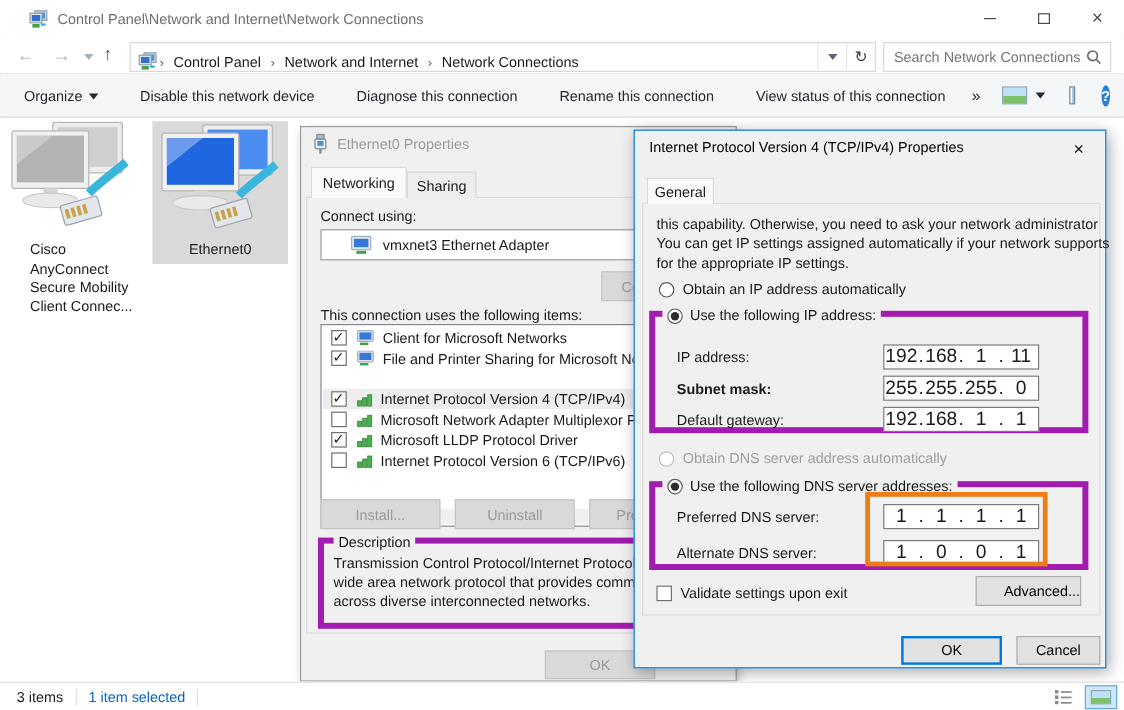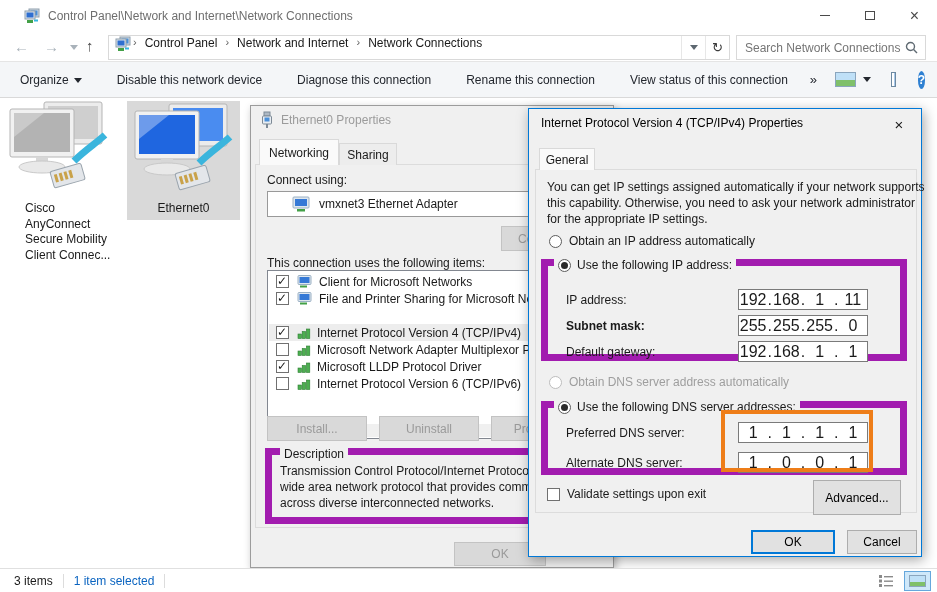--- a/index.html
+++ b/index.html
@@ -12,21 +12,21 @@
   .titlebar { left:0; top:0; width:937px; height:32px; background:#fff; display:flex; align-items:center; }
   .titlebar .title { color:#6e6e6e; margin-left:8px; }
   .win-btns { position:absolute; right:0; top:0; display:flex; }
   .win-btn { width:45px; height:31px; display:flex; align-items:center; justify-content:center; color:#4a4a4a; font-size:14px; }
   .glyph-min { width:10px; height:1px; background:#4a4a4a; display:block; }
   .glyph-max { width:10px; height:9px; border:1px solid #4a4a4a; display:block; }
 
   .addr-row { left:0; top:32px; width:937px; height:30px; background:#fff; border-bottom:1px solid #e5e5e5; }
   .nav-glyph { font-size:15px; line-height:1; }
   .disabled-nav { color:#a9b2ba; }
-  .crumb-frame { left:108px; top:3px; width:622px; height:25px; border:1px solid #d9d9d9; background:#fff; display:flex; align-items:flex-start; }
+  .crumb-frame { left:108px; top:3px; width:622px; height:25px; border:1px solid #d9d9d9; background:#fff; display:flex; align-items:flex-end; }
   .crumb-seg { padding:0 6px; white-space:nowrap; color:#1a1a1a; }
   .crumb-sep { color:#5f5f5f; font-size:11px; padding:0 2px; }
   .crumb-sep::before { content:"›"; }
   .crumb-right-btn { width:24px; height:23px; border-left:1px solid #e7e7e7; display:flex; align-items:center; justify-content:center; color:#3c3c3c; }
   .chev-tri { width:0; height:0; border-left:4px solid transparent; border-right:4px solid transparent; border-top:5px solid #5d6770; }
   .search-box { left:736px; top:3px; width:190px; height:25px; border:1px solid #d9d9d9; background:#fff; display:flex; align-items:center; }
   .search-box input { border:none; outline:none; flex:1; font:12px "Liberation Sans",sans-serif; color:#444; padding-left:8px; background:transparent; }
 
   .toolbar { left:0; top:62px; width:937px; height:36px; background:#f4f6f8; border-bottom:1px solid #d9d9d9;
              display:flex; align-items:center; padding:0 12px 0 20px; color:#23272e; }
@@ -60,21 +60,21 @@
   .tab.active { background:#fafafa; }
   .tab.inactive { background:#ededed; }
   .tab-panel { position:absolute; border:1px solid #dcdcdc; background:#f0f0f0; }
 
   .fieldbox { background:#fff; border:1px solid #999; display:flex; align-items:center; }
   .btn { display:flex; align-items:center; justify-content:center; font-size:12px; }
   .btn-disabled { background:#d9d9d9; border:1px solid #c3c3c3; color:#9a9a9a; }
   .btn-normal { background:#e1e1e1; border:1px solid #adadad; color:#000; }
   .btn-default { background:#e1e1e1; border:2px solid #0078d7; color:#000; }
 
-  .groupbox { position:absolute; border:7px solid #a21caf; }
+  .groupbox { position:absolute; border:5px solid #a21caf; }
   .group-label { position:absolute; top:-8px; left:8px; background:#f0f0f0; padding:0 4px; display:flex; align-items:center; white-space:nowrap; }
 
   .radio { width:13px; height:13px; border-radius:50%; border:1px solid #5c5c5c; background:#fff; flex:none; }
   .radio.on { position:relative; }
   .radio.on::after { content:""; position:absolute; left:2px; top:2px; width:7px; height:7px; border-radius:50%; background:#2b2b2b; }
   .radio.dis { border-color:#bdbdbd; }
   .dis-text { color:#9e9e9e; }
 
   .checkbox { width:13px; height:13px; border:1px solid #707070; background:#fff; flex:none; position:relative; }
   .checkbox.checked::before { content:"✓"; position:absolute; left:0; top:-2px; font-size:12px; font-weight:bold; color:#1a1a1a; }
@@ -296,22 +296,22 @@
     <div class="dlg-close">
         <span>×</span>
       </div>
 
     <div class="tab active" style="left:10px;top:39px;width:56px;height:22px;">
       <span>General</span>
     </div>
     <div class="tab-panel" style="left:6px;top:60px;width:382px;height:344px;"></div>
 
     <div class="abs" style="left:18px;top:70px;">
+      <div class="line">this capability. Otherwise, you need to ask your network administrator</div>
       <div class="line">You can get IP settings assigned automatically if your network supports</div>
-      <div class="line">this capability. Otherwise, you need to ask your network administrator</div>
       <div class="line">for the appropriate IP settings.</div>
     </div>
 
     <div class="abs" style="left:20px;top:125px;display:flex;align-items:center;">
       <span class="radio"></span>
       <span style="margin-left:7px;">Obtain an IP address automatically</span>
     </div>
 
     <div class="groupbox" style="left:12px;top:150px;width:366px;height:102px;">
       <span class="group-label" style="left:6px;">
@@ -381,21 +381,21 @@
         <span class="oct">1</span>
       </div>
     </div>
 
     <div class="orange-box" style="left:192px;top:301px;width:152px;height:62px;"></div>
 
     <div class="abs" style="left:18px;top:378px;display:flex;align-items:center;">
       <span class="checkbox"></span>
       <span style="margin-left:7px;">Validate settings upon exit</span>
     </div>
-    <div class="abs btn btn-normal" style="left:284px;top:371px;width:88px;height:35px;">
+    <div class="abs btn btn-normal" style="left:284px;top:371px;width:88px;height:25px;justify-content:flex-end;">
       <span>Advanced...</span>
     </div>
 
     <div class="abs btn btn-default" style="left:222px;top:421px;width:84px;height:24px;">
       <span>OK</span>
     </div>
     <div class="abs btn btn-normal" style="left:318px;top:421px;width:70px;height:24px;">
       <span>Cancel</span>
     </div>
   </div>

